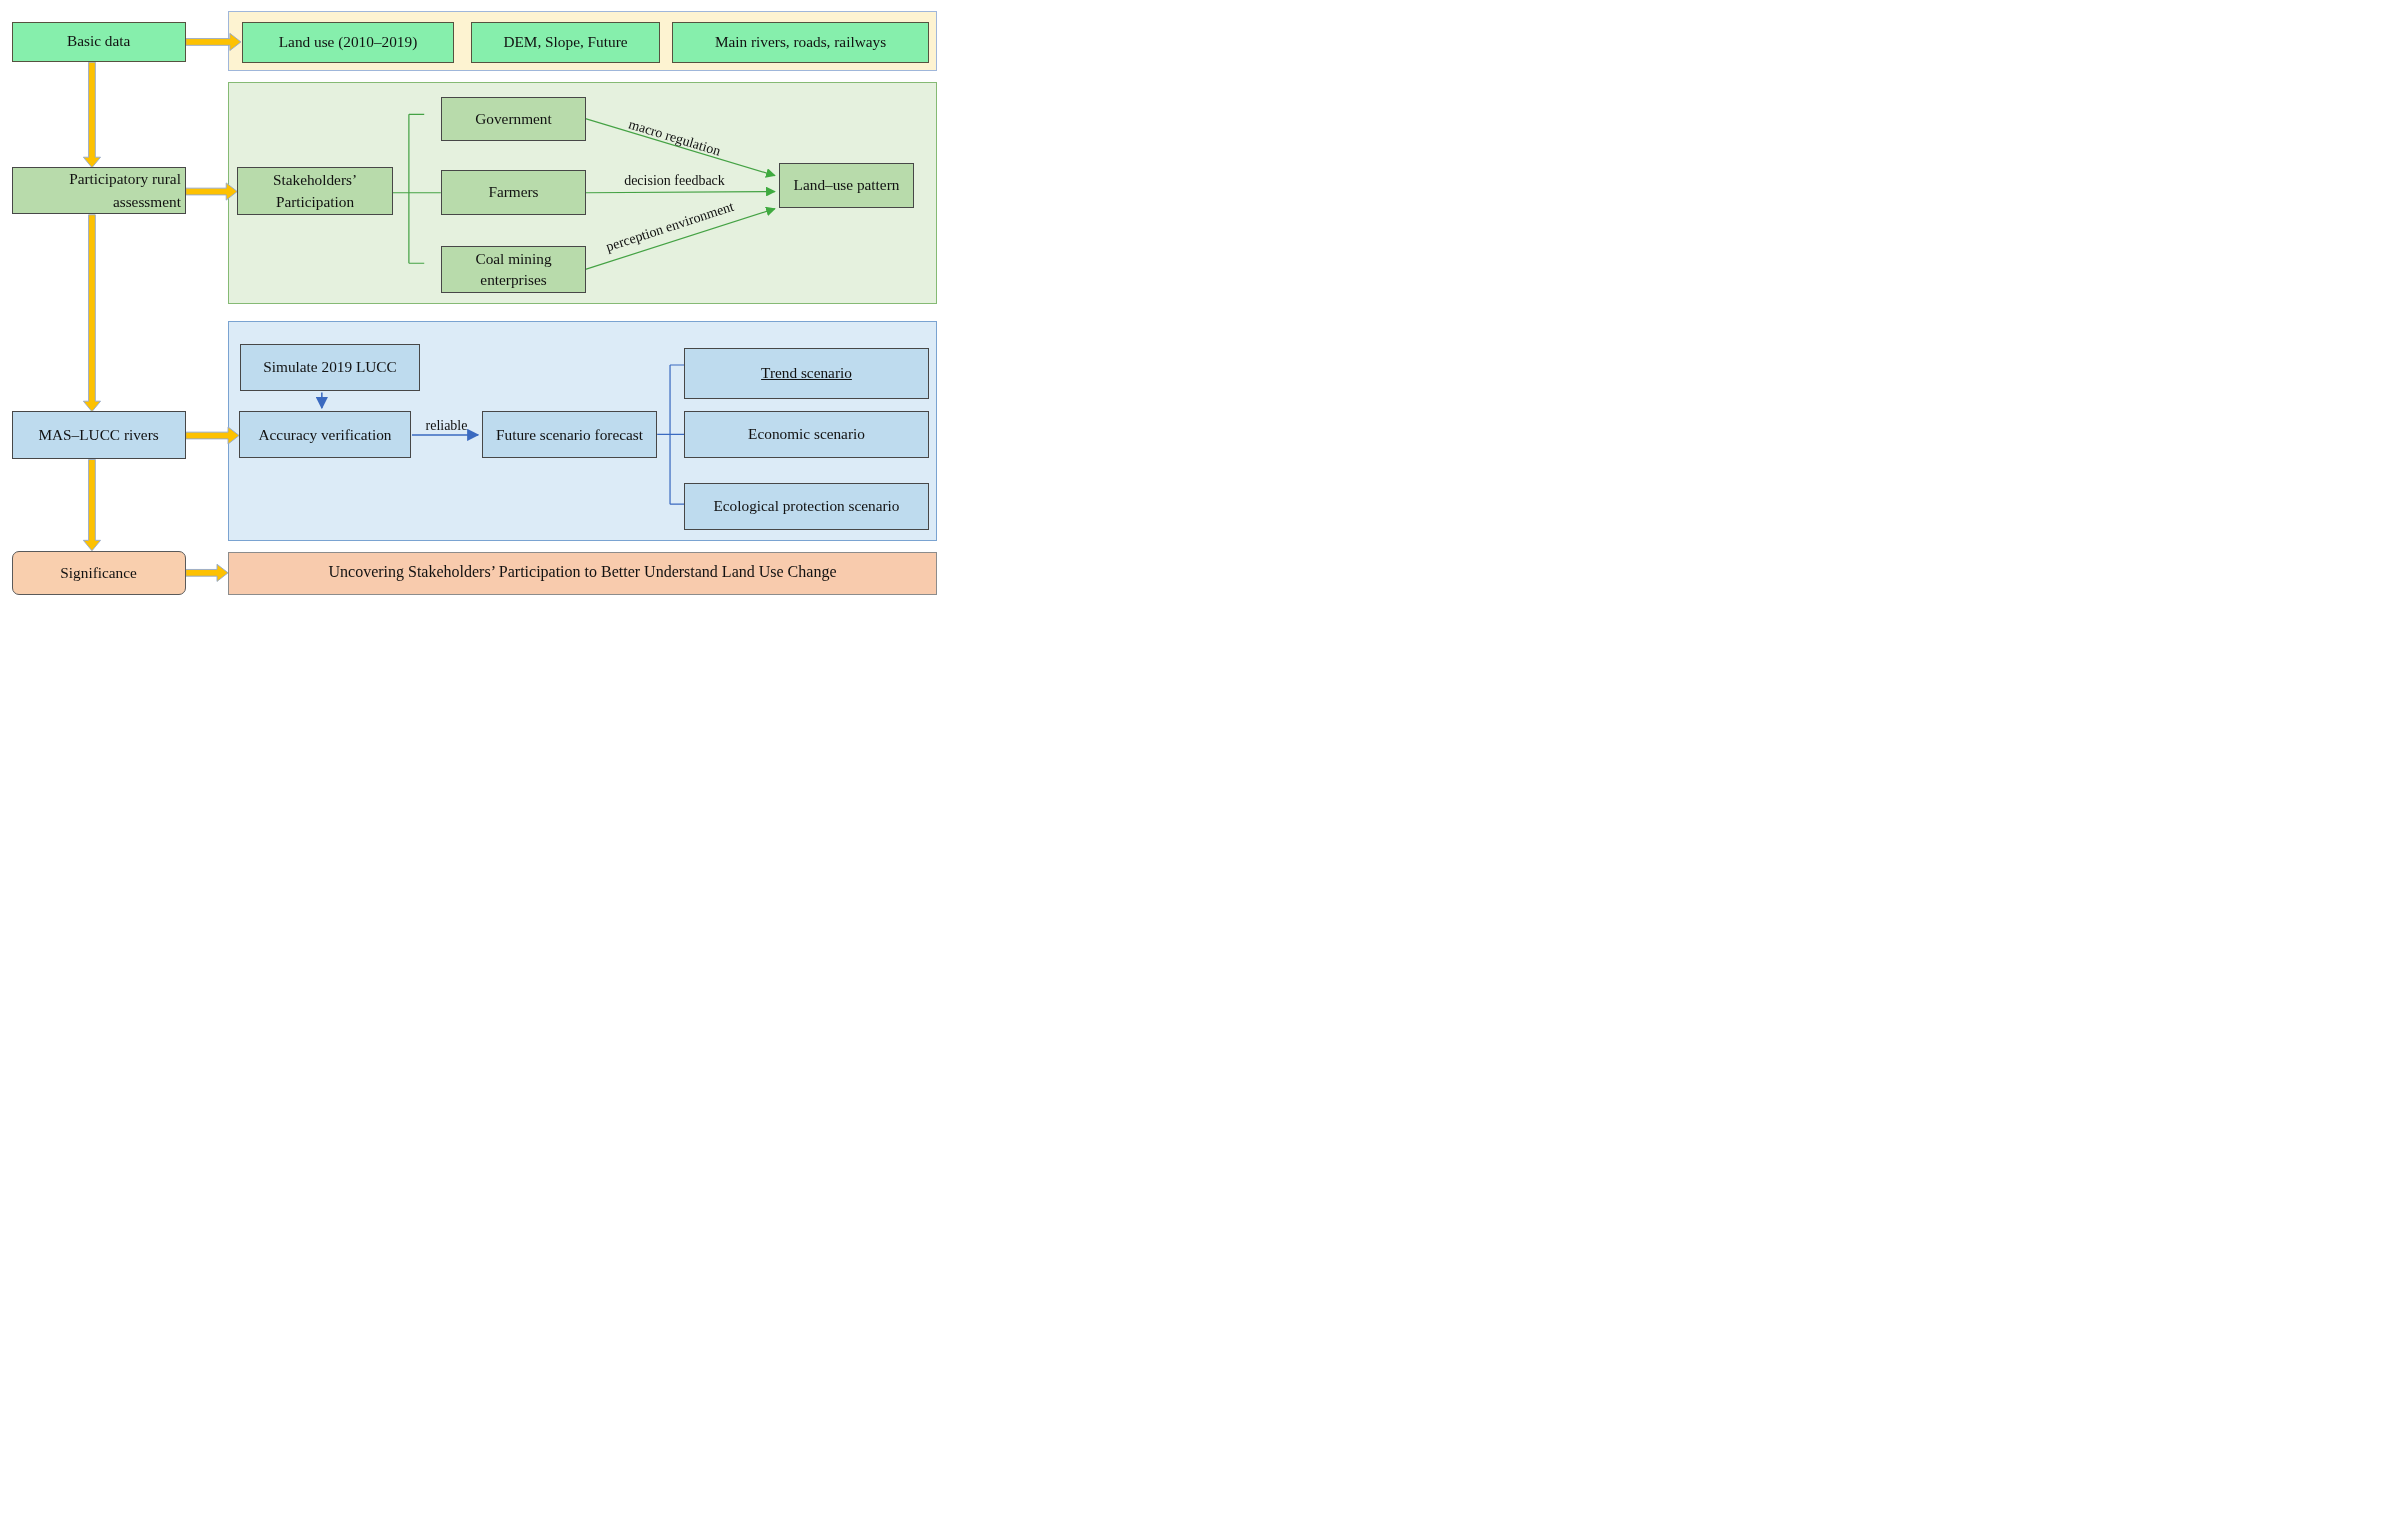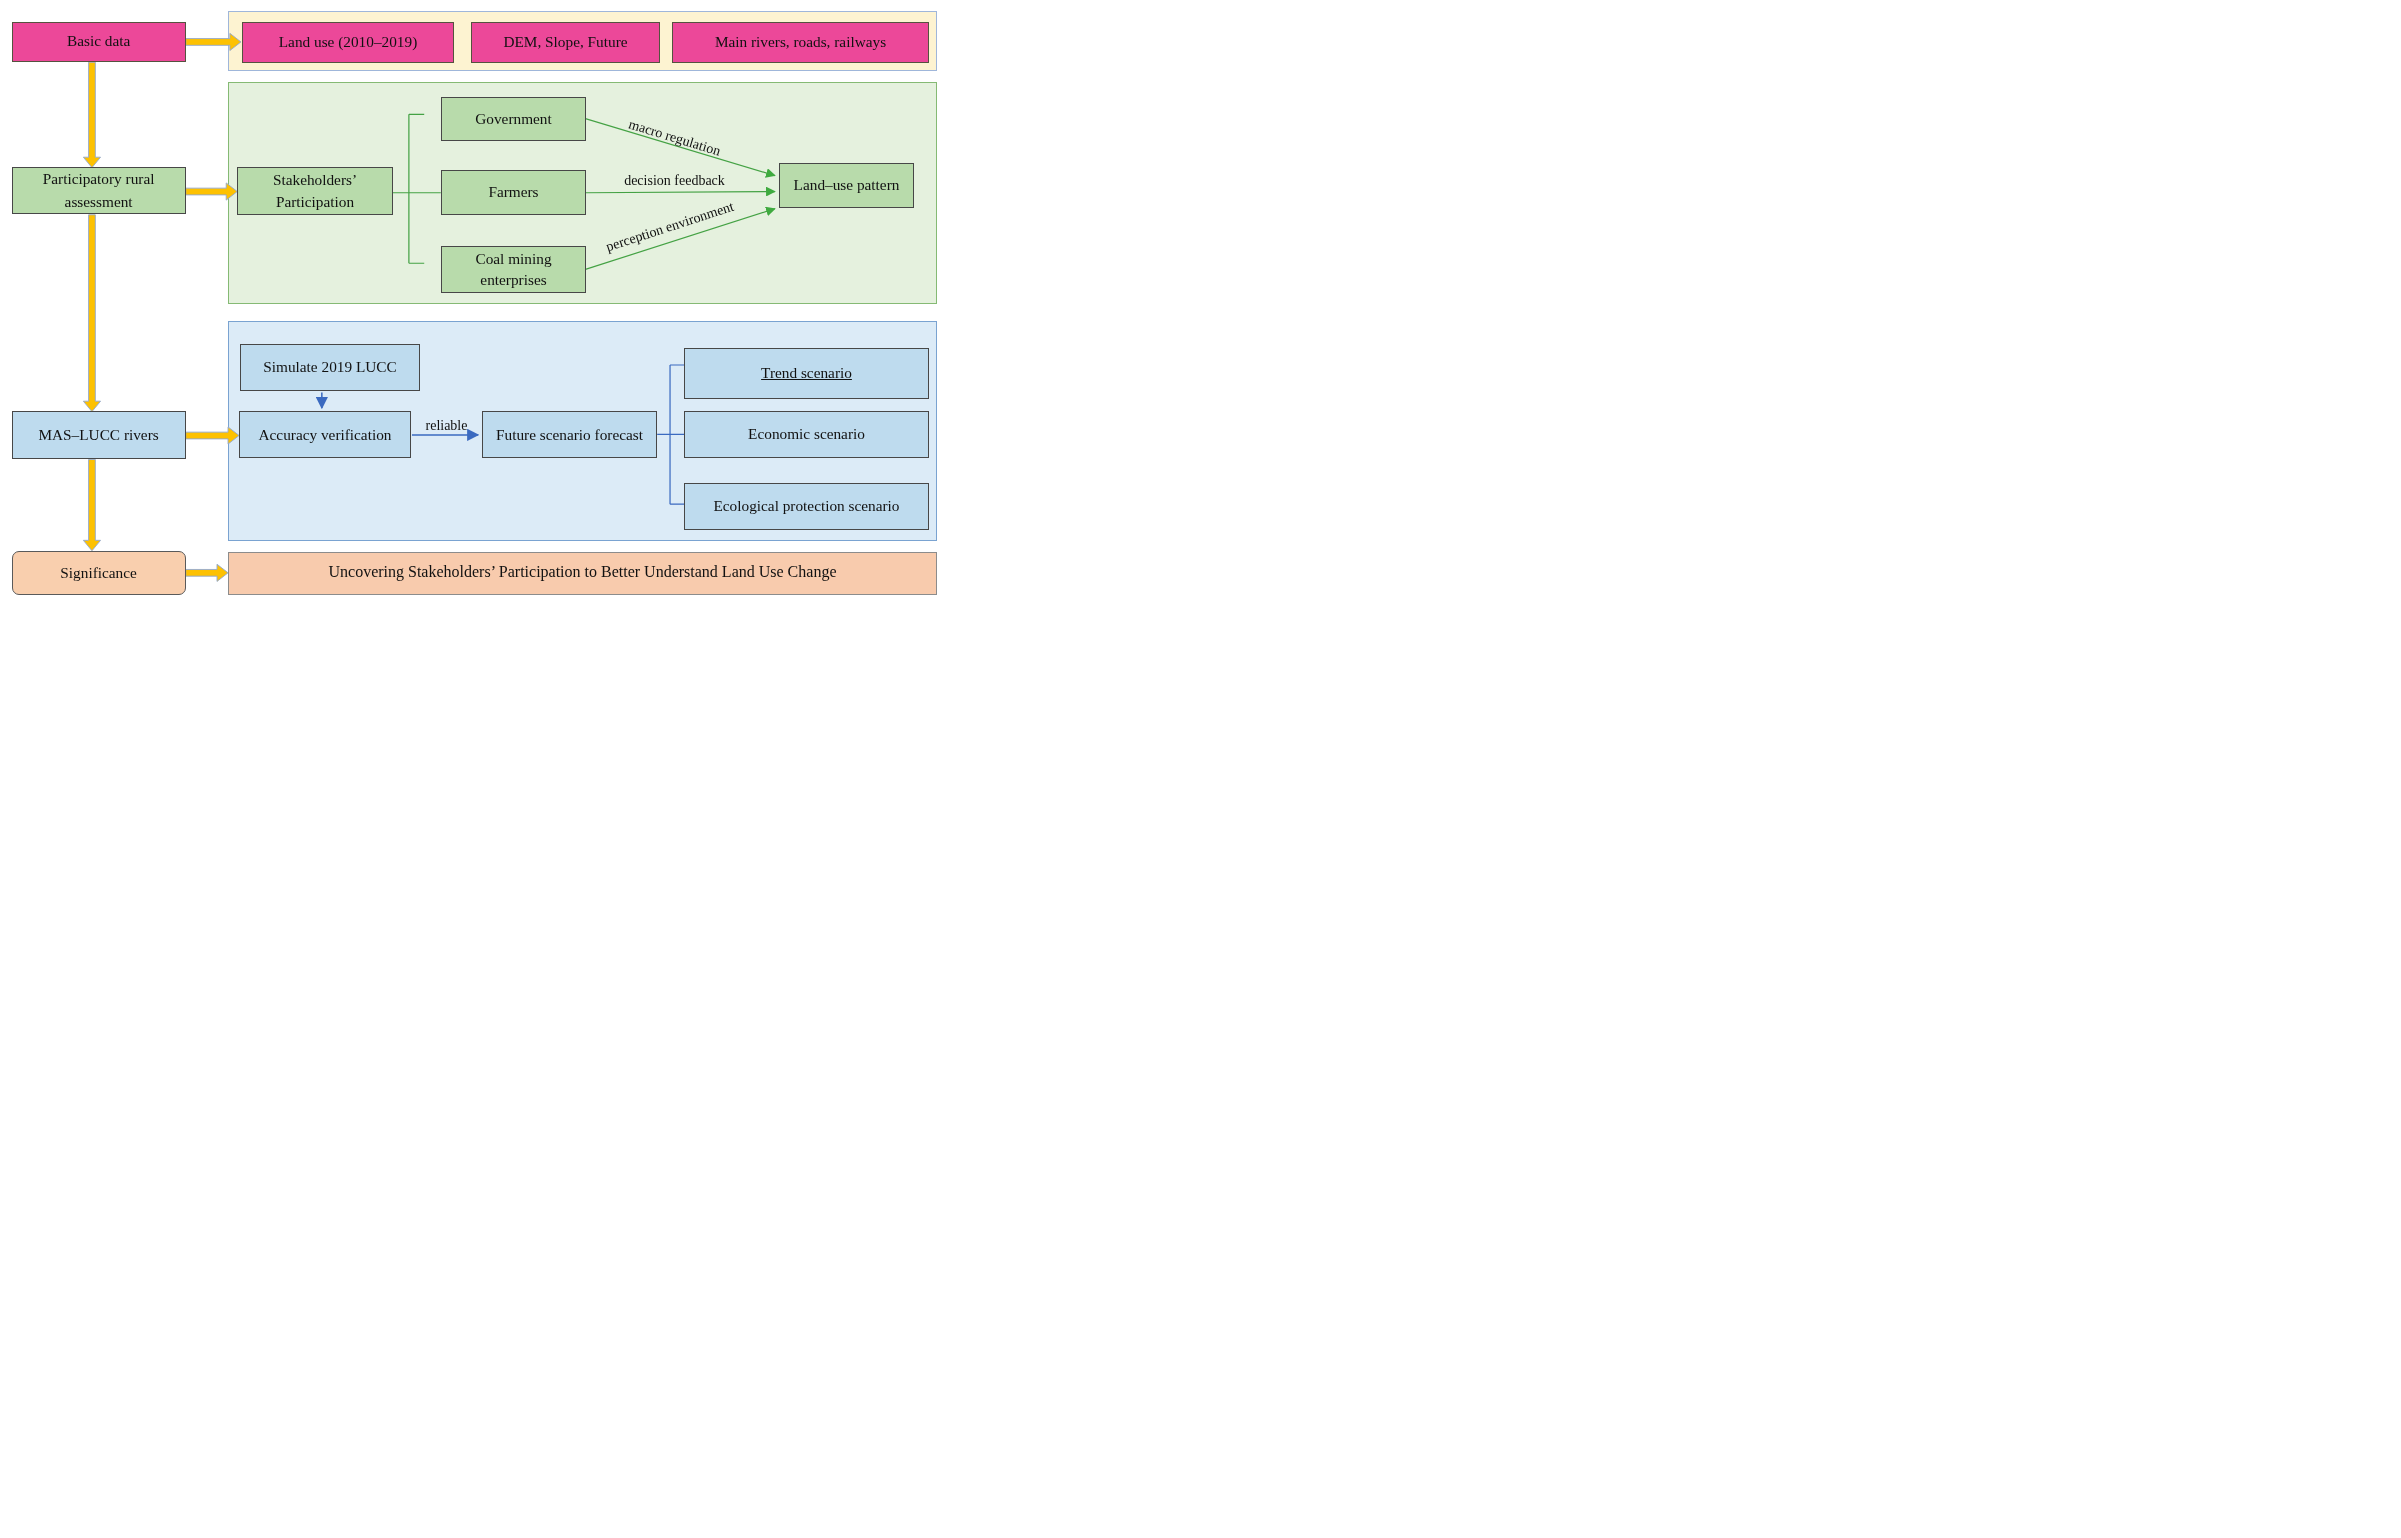--- a/index.html
+++ b/index.html
@@ -16,21 +16,21 @@
   .panel.green {background:#e5f1de;border-color:#85ba74;}
   .panel.blue  {background:#dcebf7;border-color:#7aa3d1;}
   .panel.orange{background:#f8cbad;border-color:#8c8c8c;}
   .box{
     position:absolute;box-sizing:border-box;
     border:1.5px solid #4a4a4a;
     display:flex;align-items:center;justify-content:center;
     text-align:center;font-size:15.3px;line-height:1.5;
     padding:1.2px 3.7px;z-index:3;
   }
-  .box.yellow{background:#ec4899;border-color:#55523f;}
+  .box.yellow{background:#86efac;border-color:#55523f;}
   .box.green {background:#b8dbab;border-color:#474747;}
   .box.blue  {background:#bedbee;border-color:#474747;}
   .box.orange{background:#f9cfae;border-color:#5a5a5a;}
   .lbl{
     position:absolute;z-index:4;text-align:center;
     font-size:14px;white-space:nowrap;
   }
   .statement{
     position:absolute;z-index:4;text-align:center;
     font-size:16px;white-space:nowrap;
@@ -73,21 +73,21 @@
     <line x1="955" y1="439" x2="1264" y2="340" stroke="#44a244" stroke-width="2" marker-end="url(#gh)"></line>
 
     <line x1="525" y1="640" x2="525" y2="665" stroke="#3b6ac0" stroke-width="2.5" marker-end="url(#bh)"></line>
     <line x1="672" y1="709" x2="780" y2="709" stroke="#3b6ac0" stroke-width="2.5" marker-end="url(#bh)"></line>
     <path fill="none" stroke="#3b6ac0" stroke-width="2" d="M1072,708 H1128 M1093,595 V822 M1093,595 H1118 M1093,822 H1118"></path>
   </svg>
 
   <div class="box yellow" style="left:11.6px;top:21.5px;width:174px;height:40px;">
     <span>Basic data</span>
   </div>
-  <div class="box green" style="left:11.6px;top:167px;width:174px;height:47px;line-height:1.45;">
+  <div class="box green" style="left:11.6px;top:167px;width:174px;height:47px;line-height:1.45;text-align:right;">
     <span>Participatory rural assessment</span>
   </div>
   <div class="box blue" style="left:11.6px;top:411px;width:174px;height:48px;">
     <span>MAS–LUCC rivers</span>
   </div>
   <div class="box orange" style="left:11.6px;top:551px;width:174px;height:44px;border-radius:7px;">
     <span>Significance</span>
   </div>
 
   <div class="box yellow" style="left:242px;top:21.5px;width:212px;height:41px;">

